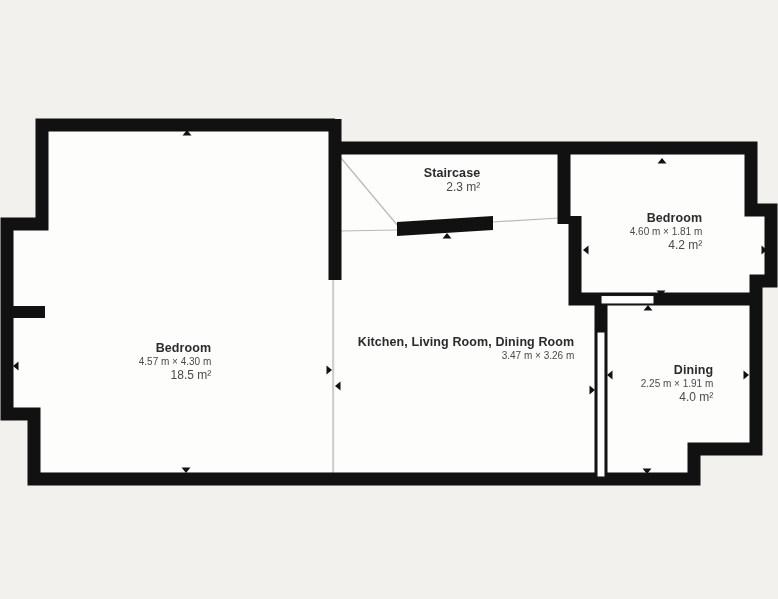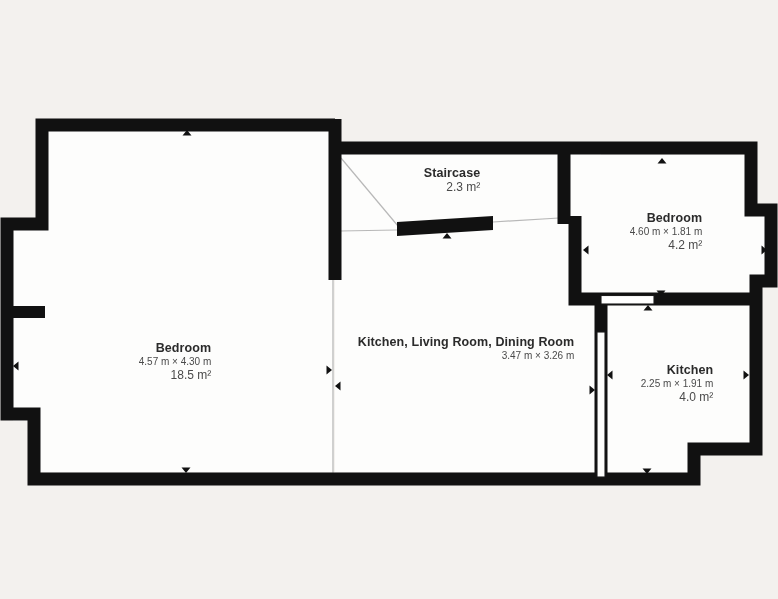--- a/index.html
+++ b/index.html
@@ -135,18 +135,18 @@
     <div class="room-dims">3.47 m × 3.26 m</div>
   </div>
 
   <div class="room-label" style="left:666px; top:231px">
     <div class="room-name">Bedroom</div>
     <div class="room-dims">4.60 m × 1.81 m</div>
     <div class="room-area">4.2 m²</div>
   </div>
 
   <div class="room-label" style="left:677px; top:383px">
-    <div class="room-name">Kitchen</div>
+    <div class="room-name">Dining</div>
     <div class="room-dims">2.25 m × 1.91 m</div>
     <div class="room-area">4.0 m²</div>
   </div>
 
 </div>
 
 </body></html>

